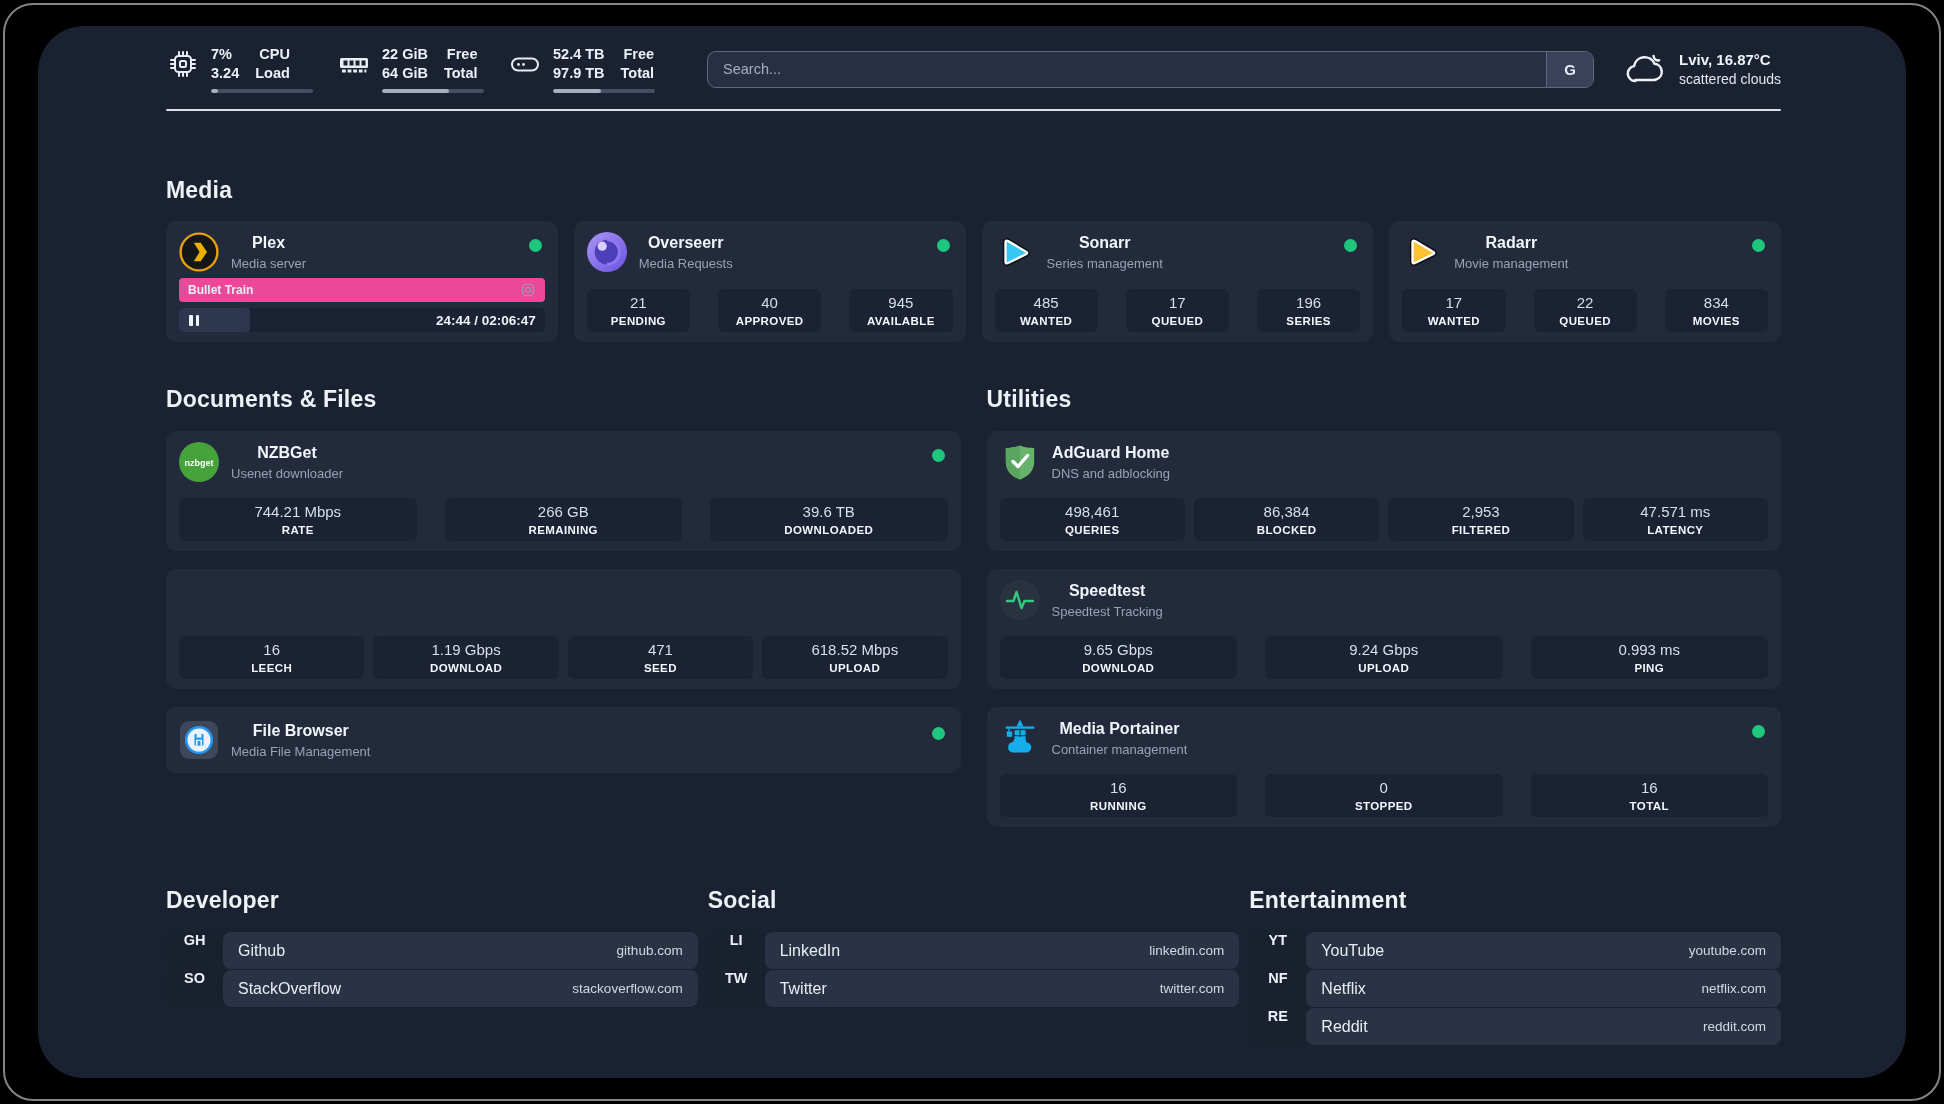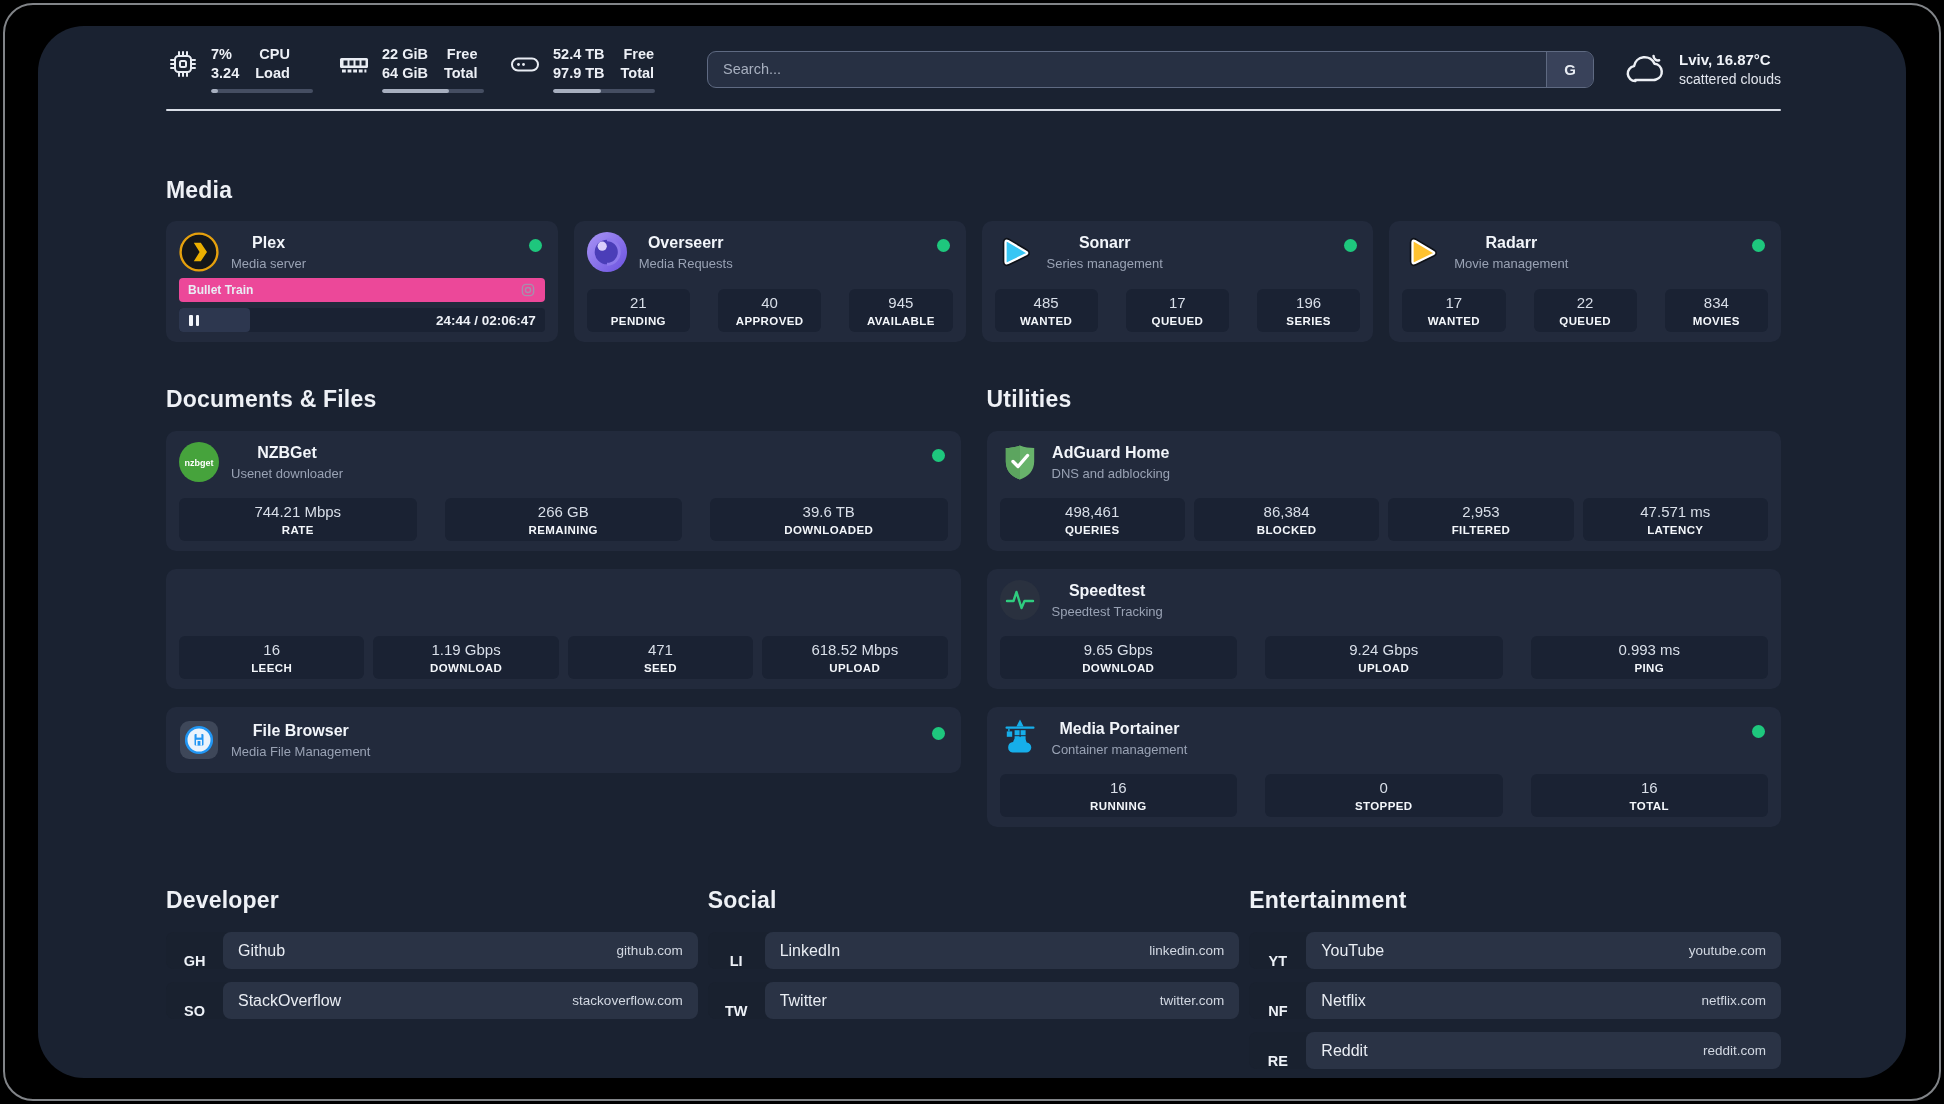--- a/index.html
+++ b/index.html
@@ -59,21 +59,21 @@
   .ptime { position:absolute; right:9px; font-size:13.5px; font-weight:700; color:#EDF0F6; }
 
   .two-col { margin-top:44px; display:grid; grid-template-columns:1fr 1fr; gap:26px; }
   .col-cards .card { margin-top:18px; height:120px; }
   .col-cards .card.slim { height:66px; }
   .col-cards .sec-title { margin-bottom:0; }
 
   
   .links-grid { margin-top:60px; display:grid; grid-template-columns:repeat(3,1fr); gap:10px; padding-bottom:20px; }
   .link-title { margin-bottom:18px; }
-  .link-row { height:37px; background:#19212F; border-radius:8px; display:flex; align-items:flex-end; margin-bottom:13px; cursor:pointer; }
+  .link-row { height:37px; background:#19212F; border-radius:8px; display:flex; align-items:flex-start; margin-bottom:1px; cursor:pointer; }
   .link-abbr { width:57px; text-align:center; font-weight:700; font-size:14.5px; color:#EDF1F7; flex:none; }
   .link-body { flex:1; align-self:stretch; background:#2A3345; border-radius:8px; display:flex; align-items:center; padding:0 15px; }
   .link-name { font-size:16px; color:#E9EDF3; font-weight:500; }
   .link-url { margin-left:auto; font-size:13.5px; color:#D2D8E2; }
 </style>
 </head>
 <body>
 
 <div class="screen-border"></div>
 <div class="panel">

